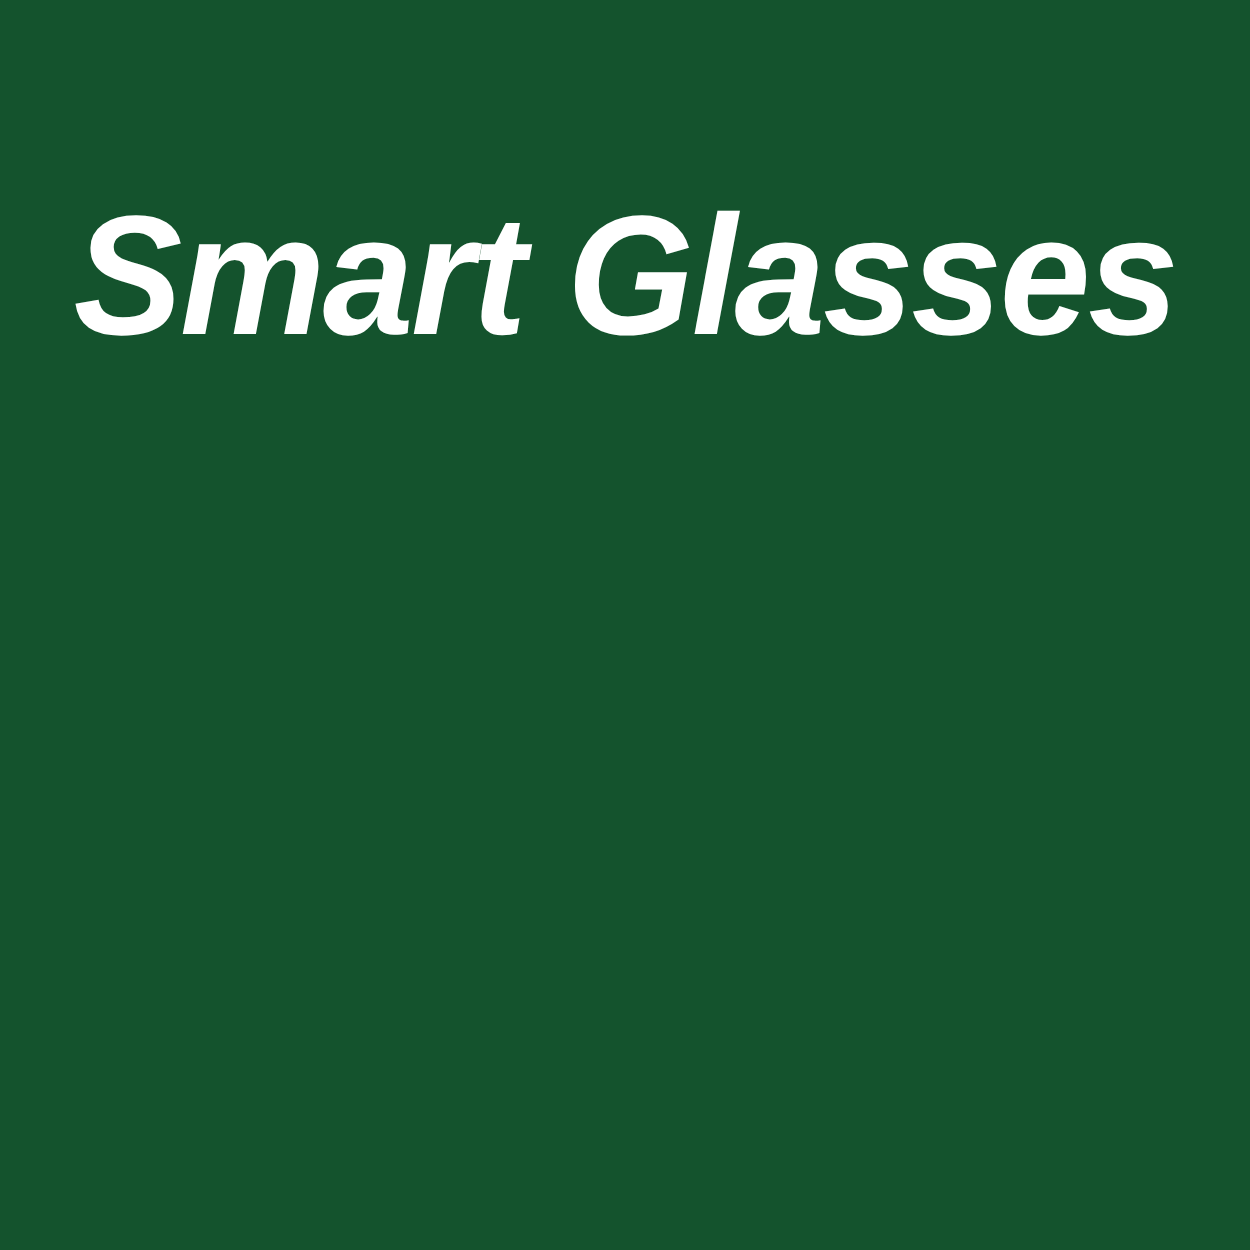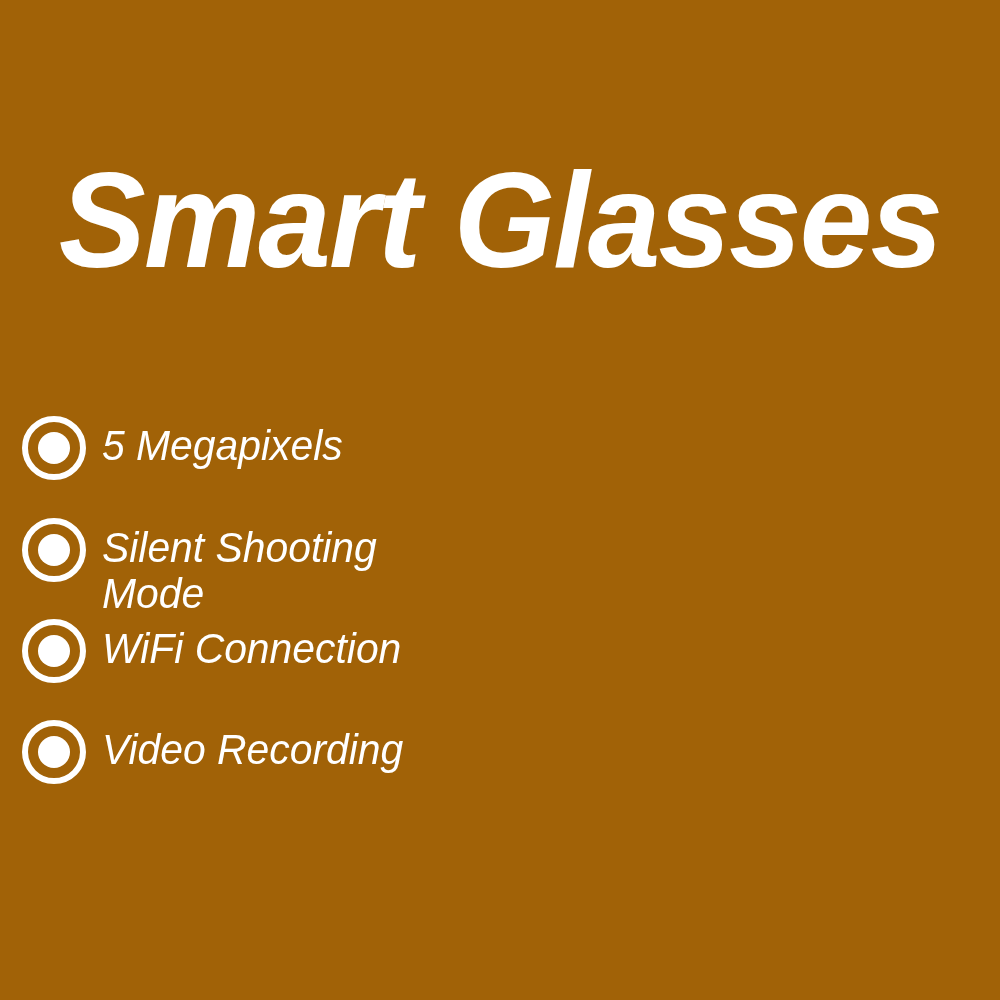--- a/index.html
+++ b/index.html
@@ -11,21 +11,21 @@
     width: 1000px;
     height: 1000px;
     overflow: hidden;
     font-family: "DejaVu Sans", sans-serif;
     color: #ffffff;
   }
   #poster {
     position: relative;
     width: 1000px;
     height: 1000px;
-    background: #a16207;
+    background: #14532d;
   }
 
   
   #title {
     position: absolute;
     left: 0;
     top: 150px;
     width: 1000px;
     text-align: center;
     font-family: "Liberation Sans", sans-serif;
@@ -116,39 +116,16 @@
 </style>
 </head>
 <body>
 
 <div id="poster">
 
   <div id="title">Smart Glasses</div>
 
   <div id="features">
 
-    <div class="column" id="col-left">
-
-      <div class="feature-item row-1 one-line">
-        <span class="bullet"></span>
-        <span class="feature-label">5 Megapixels</span>
-      </div>
-
-      <div class="feature-item row-2 one-line">
-        <span class="bullet"></span>
-        <span class="feature-label">Silent Shooting Mode</span>
-      </div>
-
-      <div class="feature-item row-3 one-line">
-        <span class="bullet"></span>
-        <span class="feature-label">WiFi Connection</span>
-      </div>
-
-      <div class="feature-item row-4 one-line">
-        <span class="bullet"></span>
-        <span class="feature-label">Video Recording</span>
-      </div>
-
-    </div>
 
 
   </div>
 </div>
 
 </body></html>

